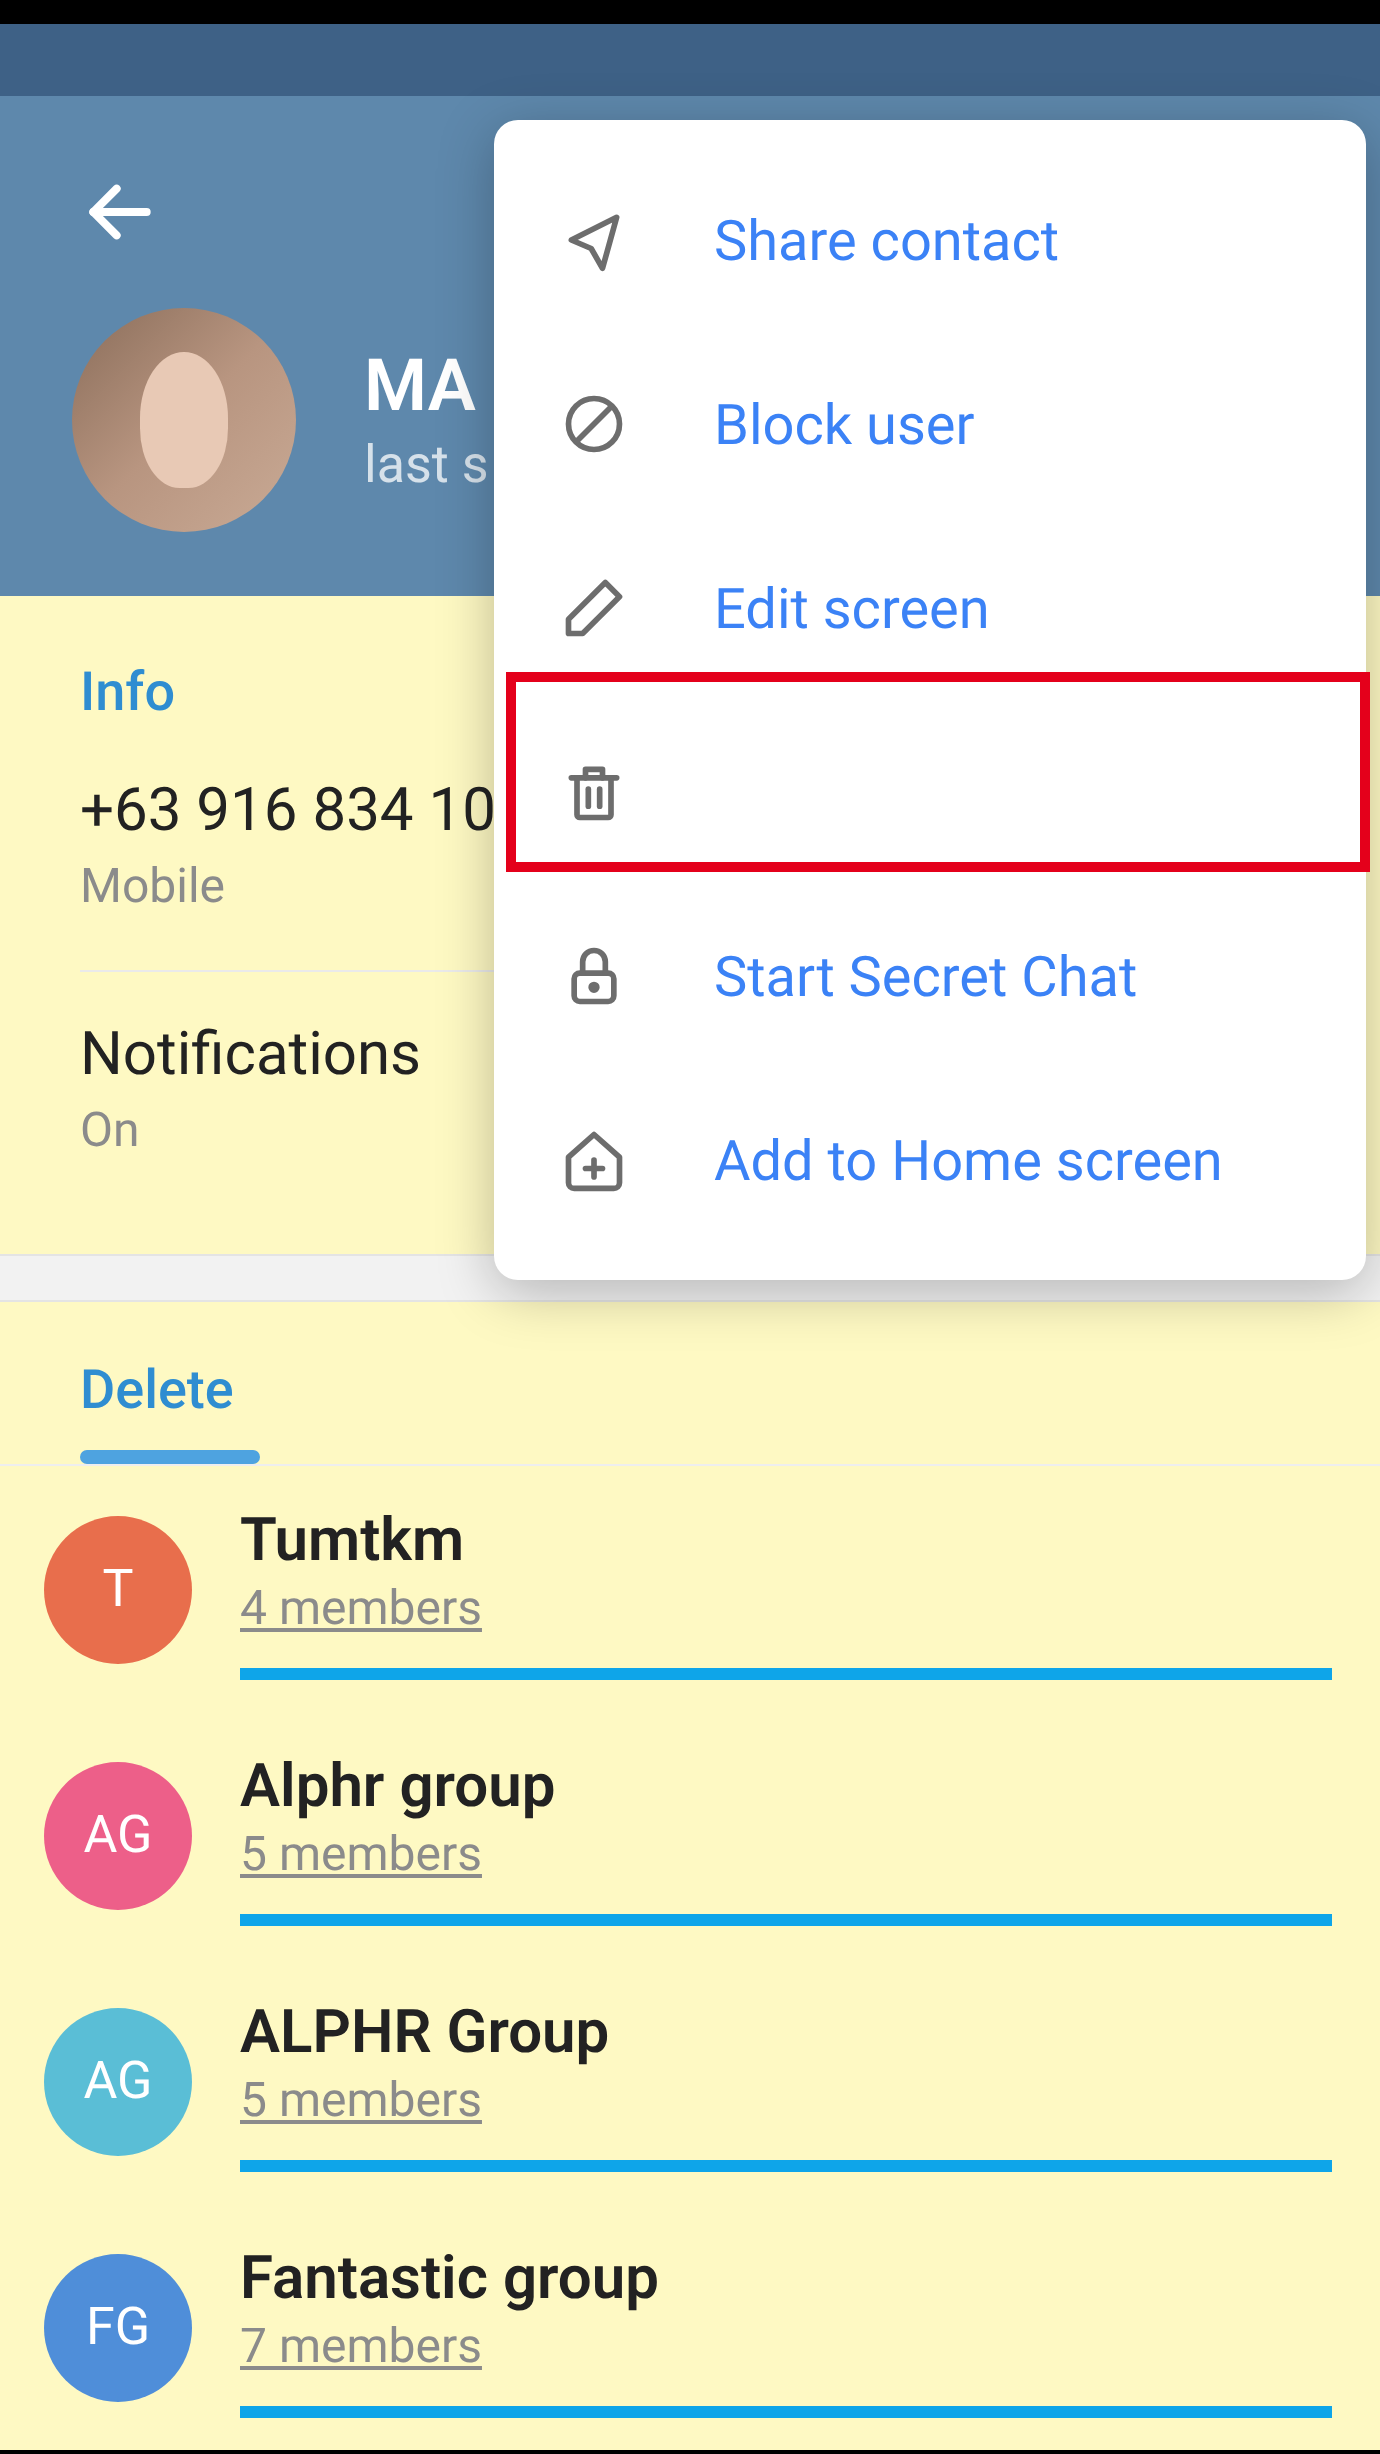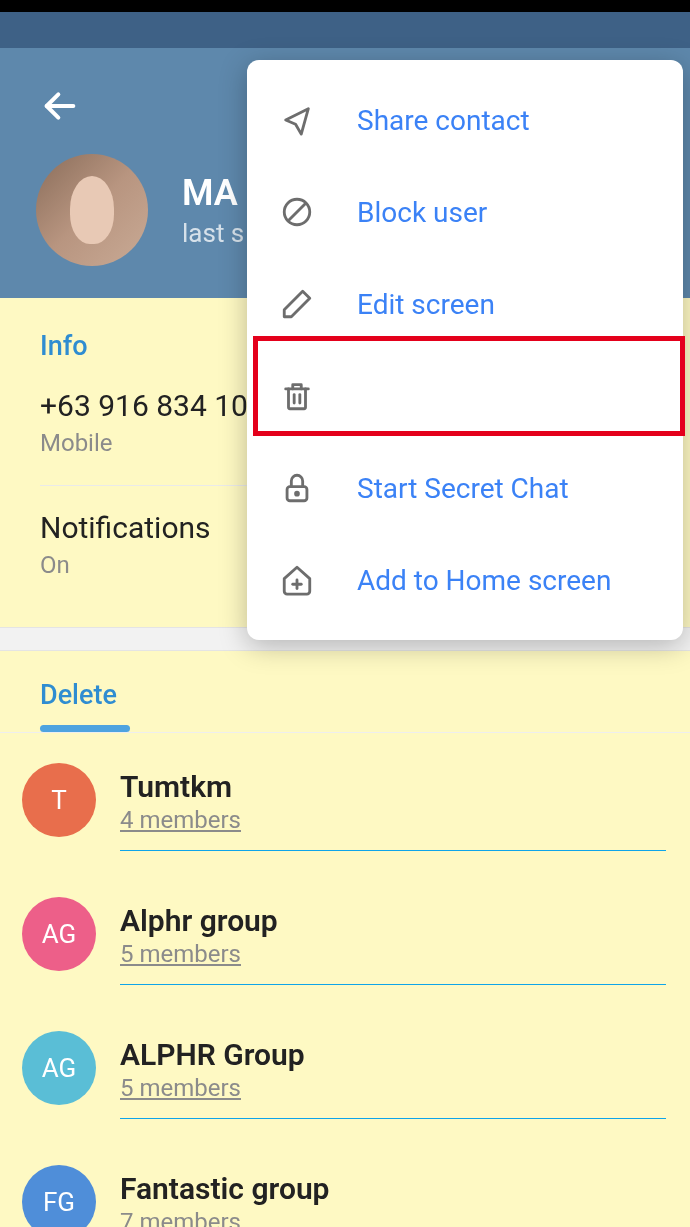--- a/index.html
+++ b/index.html
@@ -125,25 +125,24 @@
   .group-list {
     border-top: 1px solid #eee;
   }
   .group-item {
     display: flex;
     align-items: center;
     padding: 16px 24px 16px 22px;
   }
   .group-item .g-content {
     flex: 1;
-    border-bottom: 1px solid #0ea5e9;
+    border-bottom: 6px solid #0ea5e9;
     padding-bottom: 16px;
     padding-top: 4px;
     margin-left: 24px;
-    margin-top: 16px;
   }
   .group-avatar {
     width: 74px;
     height: 74px;
     border-radius: 50%;
     color: #fff;
     display: flex;
     align-items: center;
     justify-content: center;
     font-size: 26px;

